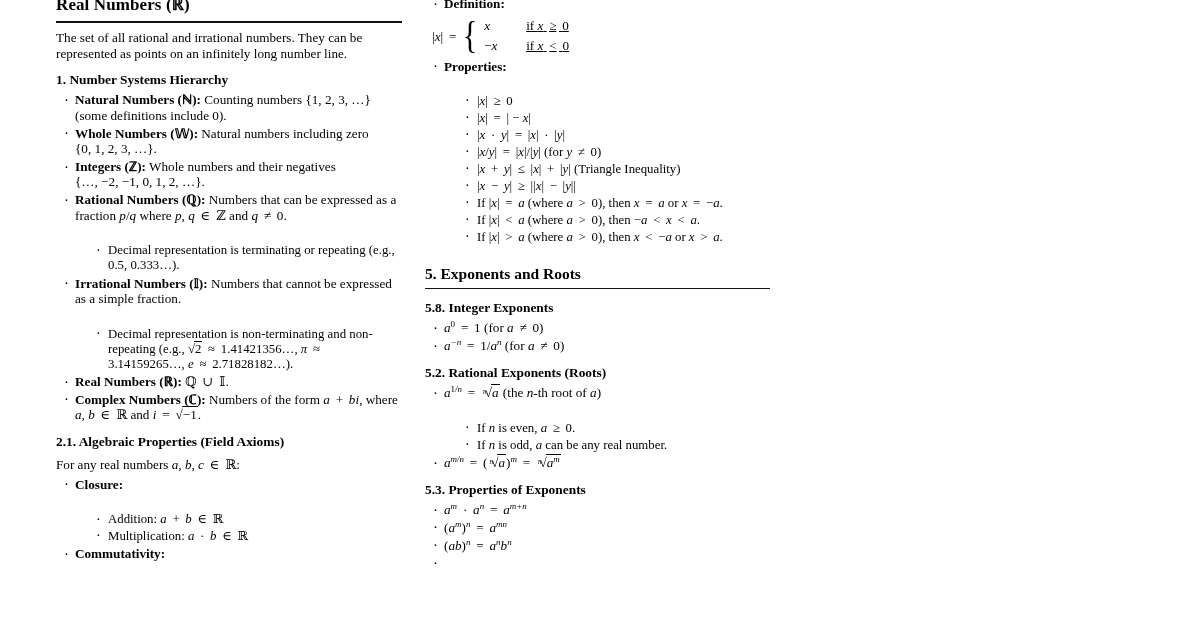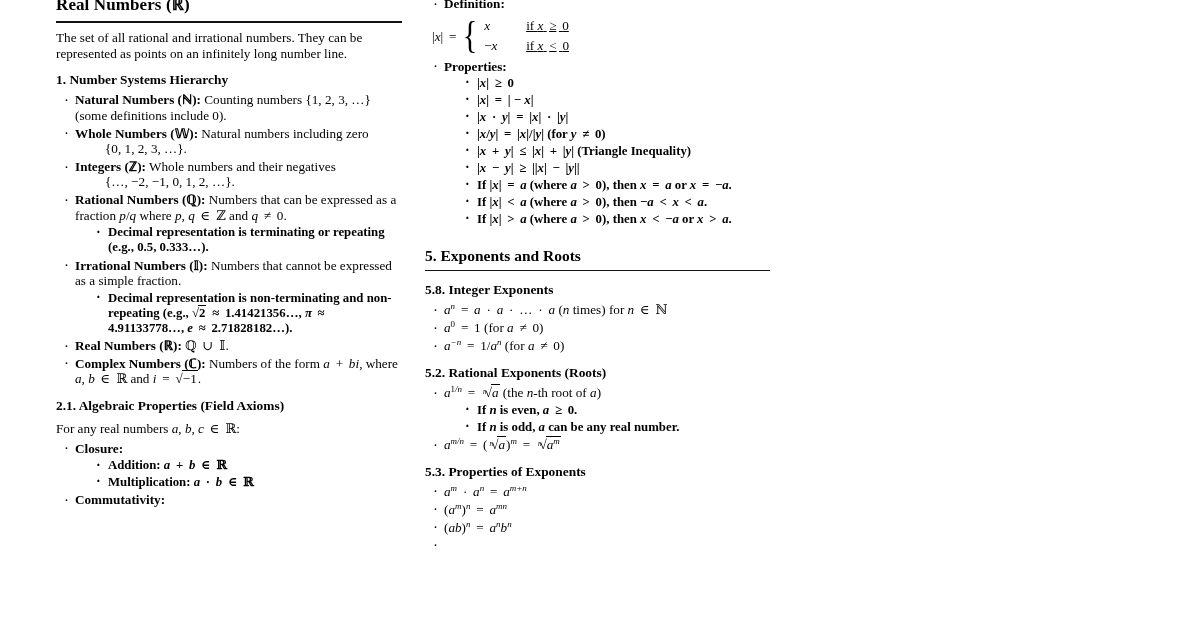--- a/index.html
+++ b/index.html
@@ -58,21 +58,21 @@
     font-size: 13.2px;
     line-height: 1.16;
     margin: 7px 0 0 0;
   }
   ul {
     list-style: none;
     margin: 4px 0 0 0;
     padding: 0;
   }
   ul.lvl1 { margin-left: 6px; }
-  ul.lvl2 { margin-left: 20px; margin-top: 2px; font-weight: bold; }
+  ul.lvl2 { margin-left: 20px; margin-top: 20px; }
   li {
     position: relative;
     font-size: 13.2px;
     line-height: 1.17;
     padding-left: 13px;
     margin: 0 0 2.5px 0;
   }
   ul.lvl2 > li { font-size: 12.8px; margin-bottom: 2px; }
   li::before {
     content: "\00b7";
@@ -141,21 +141,21 @@
     font-size: 13.2px;
   }
   .case-val { width: 42px; }
   .case-cond { white-space: nowrap; text-decoration: underline; }
   
   .absdef-wrap {
     margin-left: -12px;
     margin-top: 3px;
     margin-bottom: 2px;
   }
-  .nowrap { white-space: nowrap; margin-left: 30px; }
+  .nowrap { white-space: nowrap; }
 </style>
 </head>
 <body>
 
 <div class="page">
 
   <div class="col col-left">
     <div class="col-left-inner">
 
       <h1 class="doc-title">Real Numbers (ℝ)</h1>
@@ -201,21 +201,21 @@
 
         <li>
           <b>Irrational Numbers (𝕀):</b>
           <span class="m">
             Numbers that cannot be expressed as a simple fraction.
           </span>
           <ul class="lvl2">
             <li>
               <span class="m">Decimal representation is non-terminating and non-repeating (e.g.,
                 <span class="rad"><span class="sign">√</span><span class="rand"><span class="mn">2</span></span></span>
-                <span class="op">≈</span> <span class="mn">1.41421356…</span>, <span class="mi">π</span> <span class="op">≈</span> <span class="mn">4.91133778…</span>, <span class="mi">e</span> <span class="op">≈</span> <span class="mn">2.71828182…</span>).
+                <span class="op">≈</span> <span class="mn">1.41421356…</span>, <span class="mi">π</span> <span class="op">≈</span> <span class="mn">3.14159265…</span>, <span class="mi">e</span> <span class="op">≈</span> <span class="mn">2.71828182…</span>).
               </span>
             </li>
           </ul>
         </li>
 
         <li>
           <b>Real Numbers (ℝ):</b>
           <span class="m">
             <span class="bb">ℚ</span> <span class="op">∪</span> <span class="bb">𝕀</span>.
           </span>
@@ -316,23 +316,20 @@
           </ul>
         </li>
 
       </ul>
 
       <h2 class="sec">5. Exponents and Roots</h2>
 
       <h3 class="subsec">5.8. Integer Exponents</h3>
       <ul class="lvl1">
         <li>
-          <span class="m"><span class="mi">a</span><sup class="e">n</sup> <span class="op">=</span> <span class="mi">a</span> <span class="op">·</span> <span class="mi">a</span> <span class="op">·</span> … <span class="op">·</span> <span class="mi">a</span> (<span class="mi">n</span> times) for <span class="mi">n</span> <span class="op">∈</span> <span class="bb">ℕ</span></span>
-        </li>
-        <li>
           <span class="m"><span class="mi">a</span><sup class="e en">0</sup> <span class="op">=</span> <span class="mn">1</span> (for <span class="mi">a</span> <span class="op">≠</span> <span class="mn">0</span>)</span>
         </li>
         <li>
           <span class="m"><span class="mi">a</span><sup class="e">−n</sup> <span class="op">=</span> <span class="mn">1</span><span class="mo">/</span><span class="mi">a</span><sup class="e">n</sup> (for <span class="mi">a</span> <span class="op">≠</span> <span class="mn">0</span>)</span>
         </li>
       </ul>
 
       <h3 class="subsec">5.2. Rational Exponents (Roots)</h3>
       <ul class="lvl1">
         <li>

